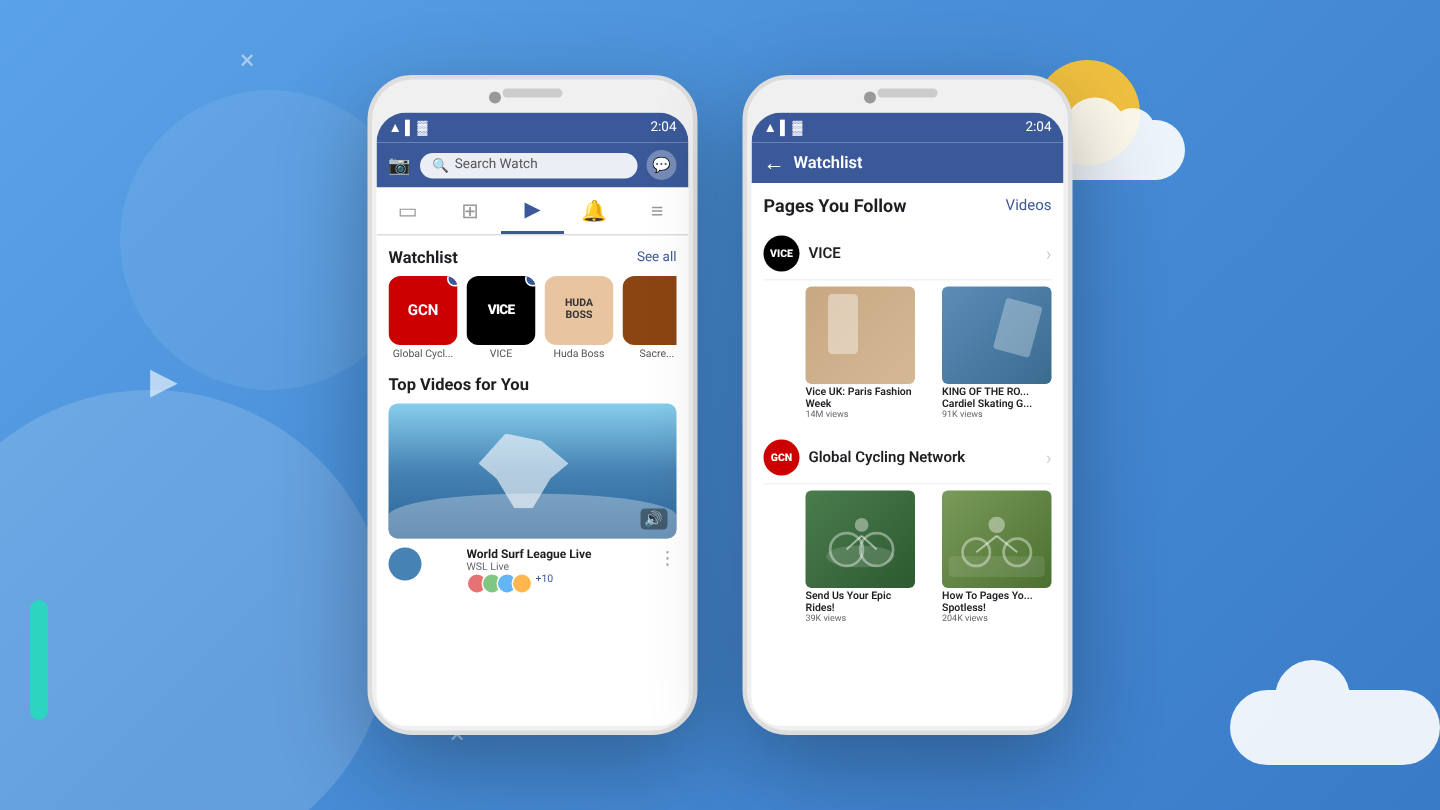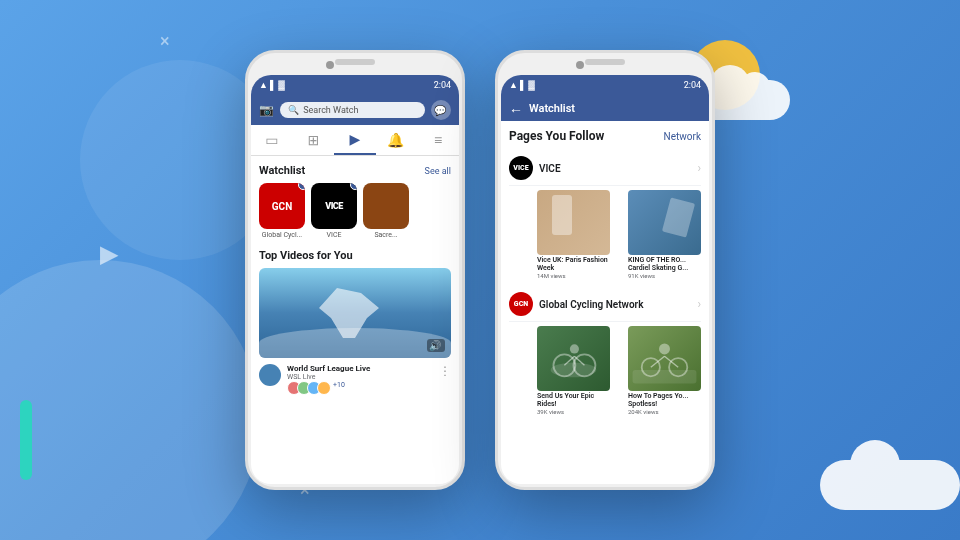--- a/index.html
+++ b/index.html
@@ -383,20 +383,21 @@
     .video-avatar {
       width: 22px;
       height: 22px;
       border-radius: 50%;
       background: #4682b4;
       flex-shrink: 0;
       overflow: hidden;
     }
     .video-meta {
       flex: 1;
+      margin-left: 24px;
     }
     .video-title {
       font-size: 8px;
       font-weight: bold;
       color: #1c1e21;
     }
     .video-sub {
       font-size: 7px;
       color: #65676b;
     }
@@ -638,20 +639,28 @@
           <div class="watchlist-item">
             <div class="watchlist-thumb">
               <div class="vice-thumb">
                 <span>VICE</span>
               </div>
               <div class="badge"></div>
             </div>
             <div class="watchlist-label">VICE</div>
           </div>
 
+          <div class="watchlist-item">
+            <div class="watchlist-thumb">
+              <div class="huda-thumb">
+                <span style="font-size:7px;font-weight:bold;color:#333;text-align:center;line-height:1.1;">HUDA<br>BOSS</span>
+              </div>
+            </div>
+            <div class="watchlist-label">Huda Boss</div>
+          </div>
 
           <div class="watchlist-item">
             <div class="watchlist-thumb">
               <div class="sacred-thumb"></div>
             </div>
             <div class="watchlist-label">Sacre...</div>
           </div>
         </div>
 
         <div class="section-header">
@@ -697,21 +706,21 @@
 
       <div class="p2-header">
         <span class="p2-back">←</span>
         <span class="p2-title">Watchlist</span>
       </div>
 
       <div class="p2-content">
 
         <div class="pages-header">
           <span class="pages-title">Pages You Follow</span>
-          <span class="manage-link">Network</span>
+          <span class="manage-link">Videos</span>
         </div>
 
         <div class="page-item">
           <div class="page-item-left">
             <div class="page-icon">
               <span style="color:white;font-size:7px;font-weight:900;">VICE</span>
             </div>
             <span class="page-name">VICE</span>
           </div>
           <span class="chevron">›</span>

